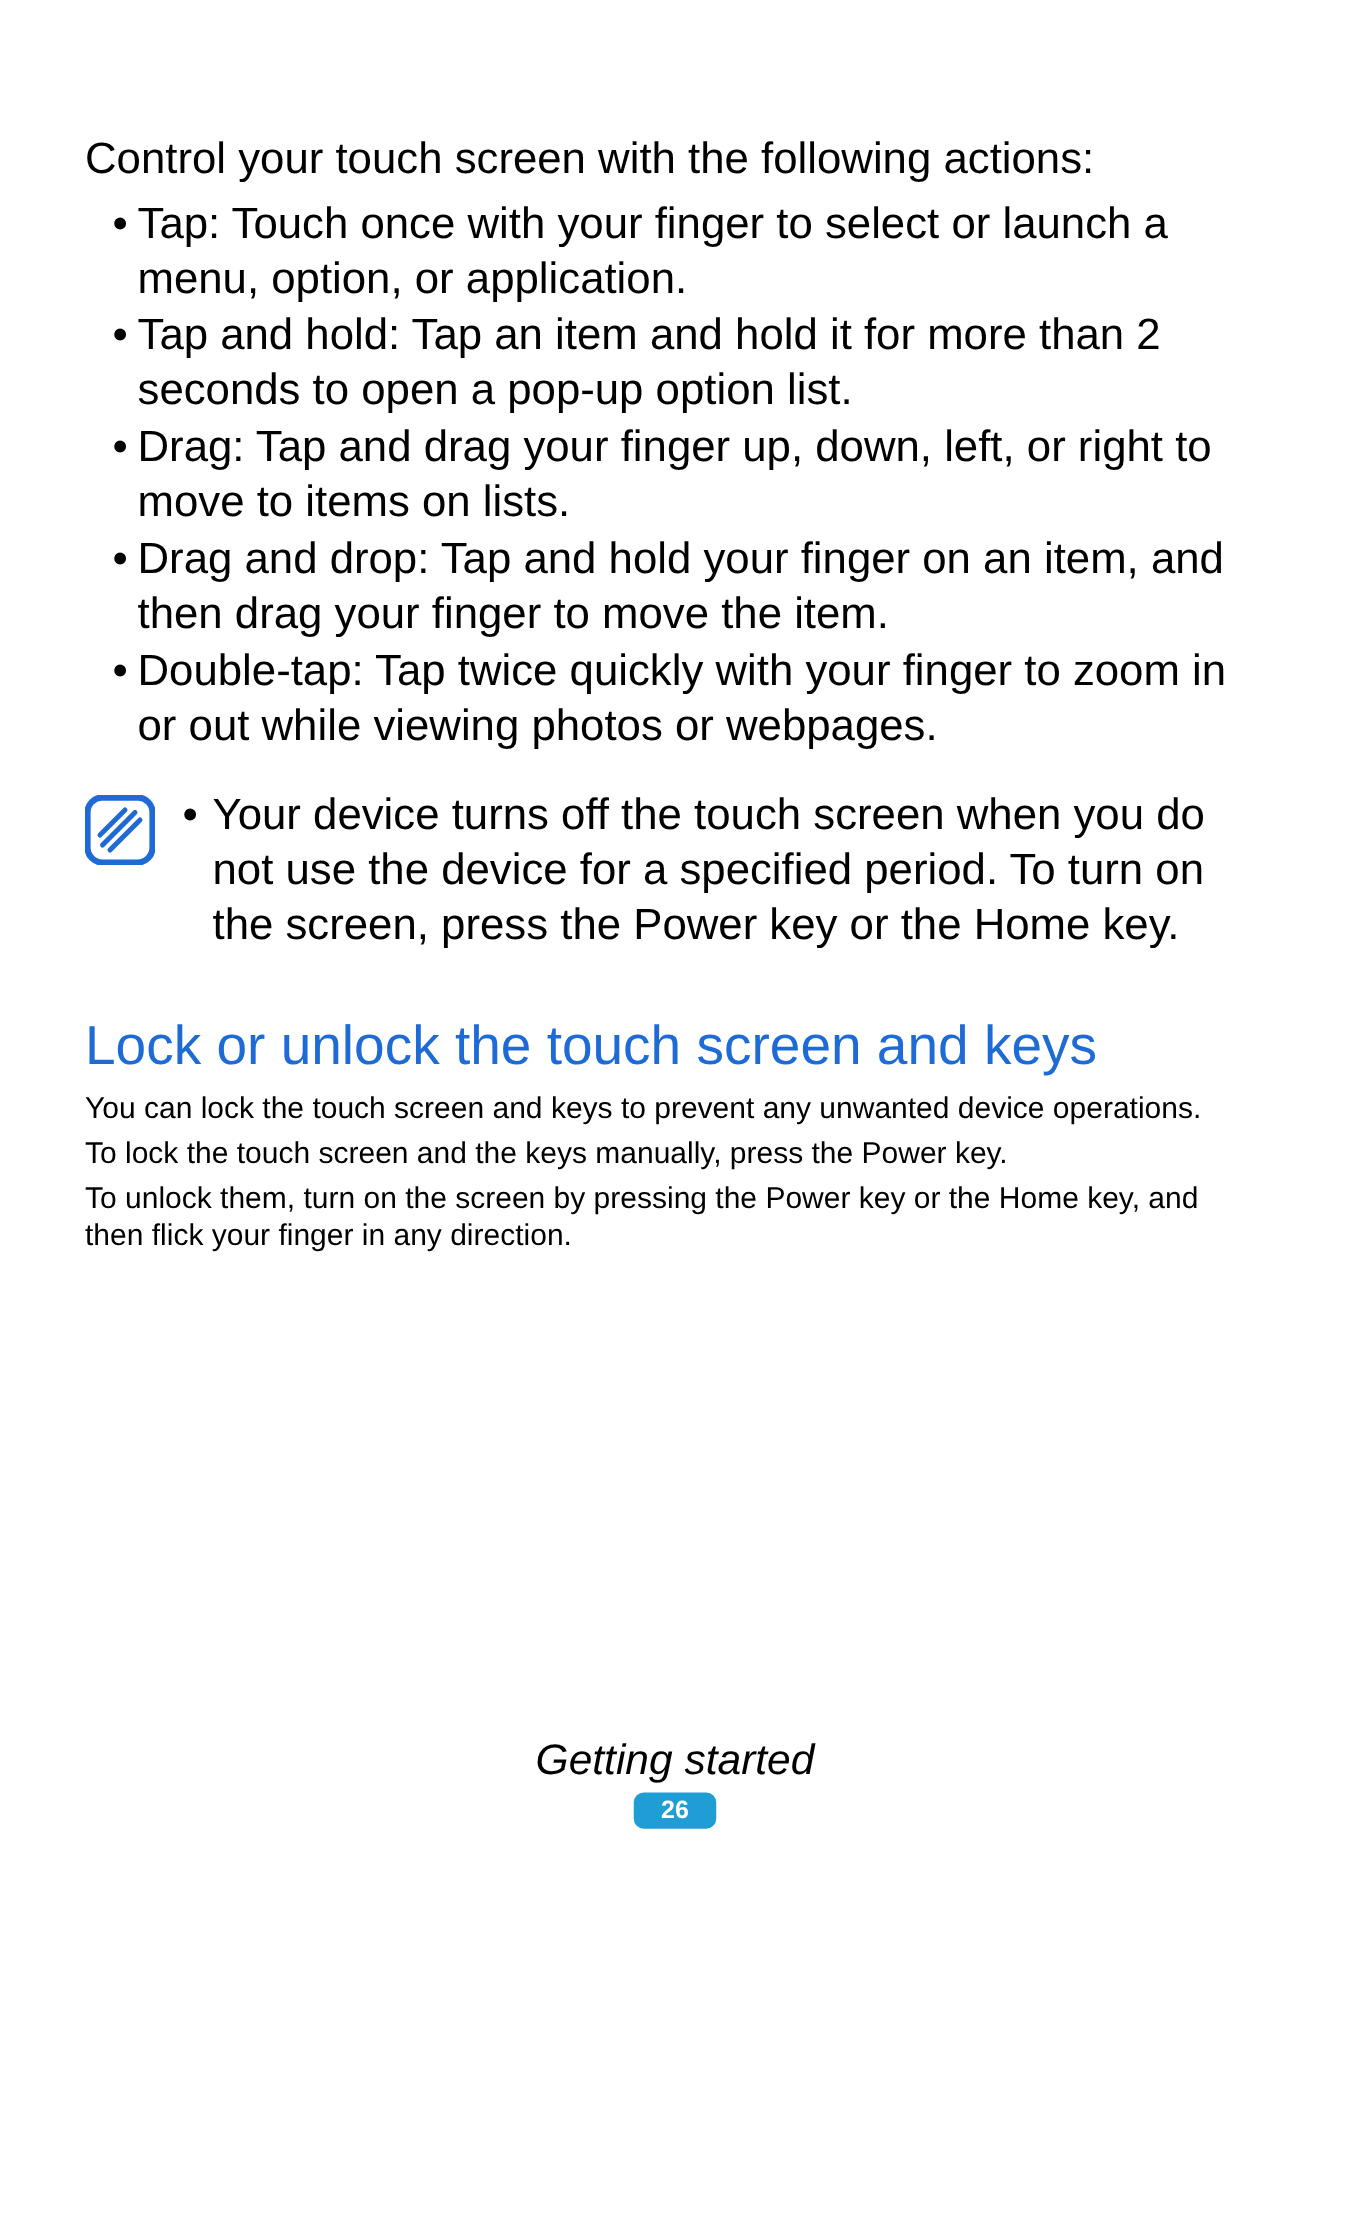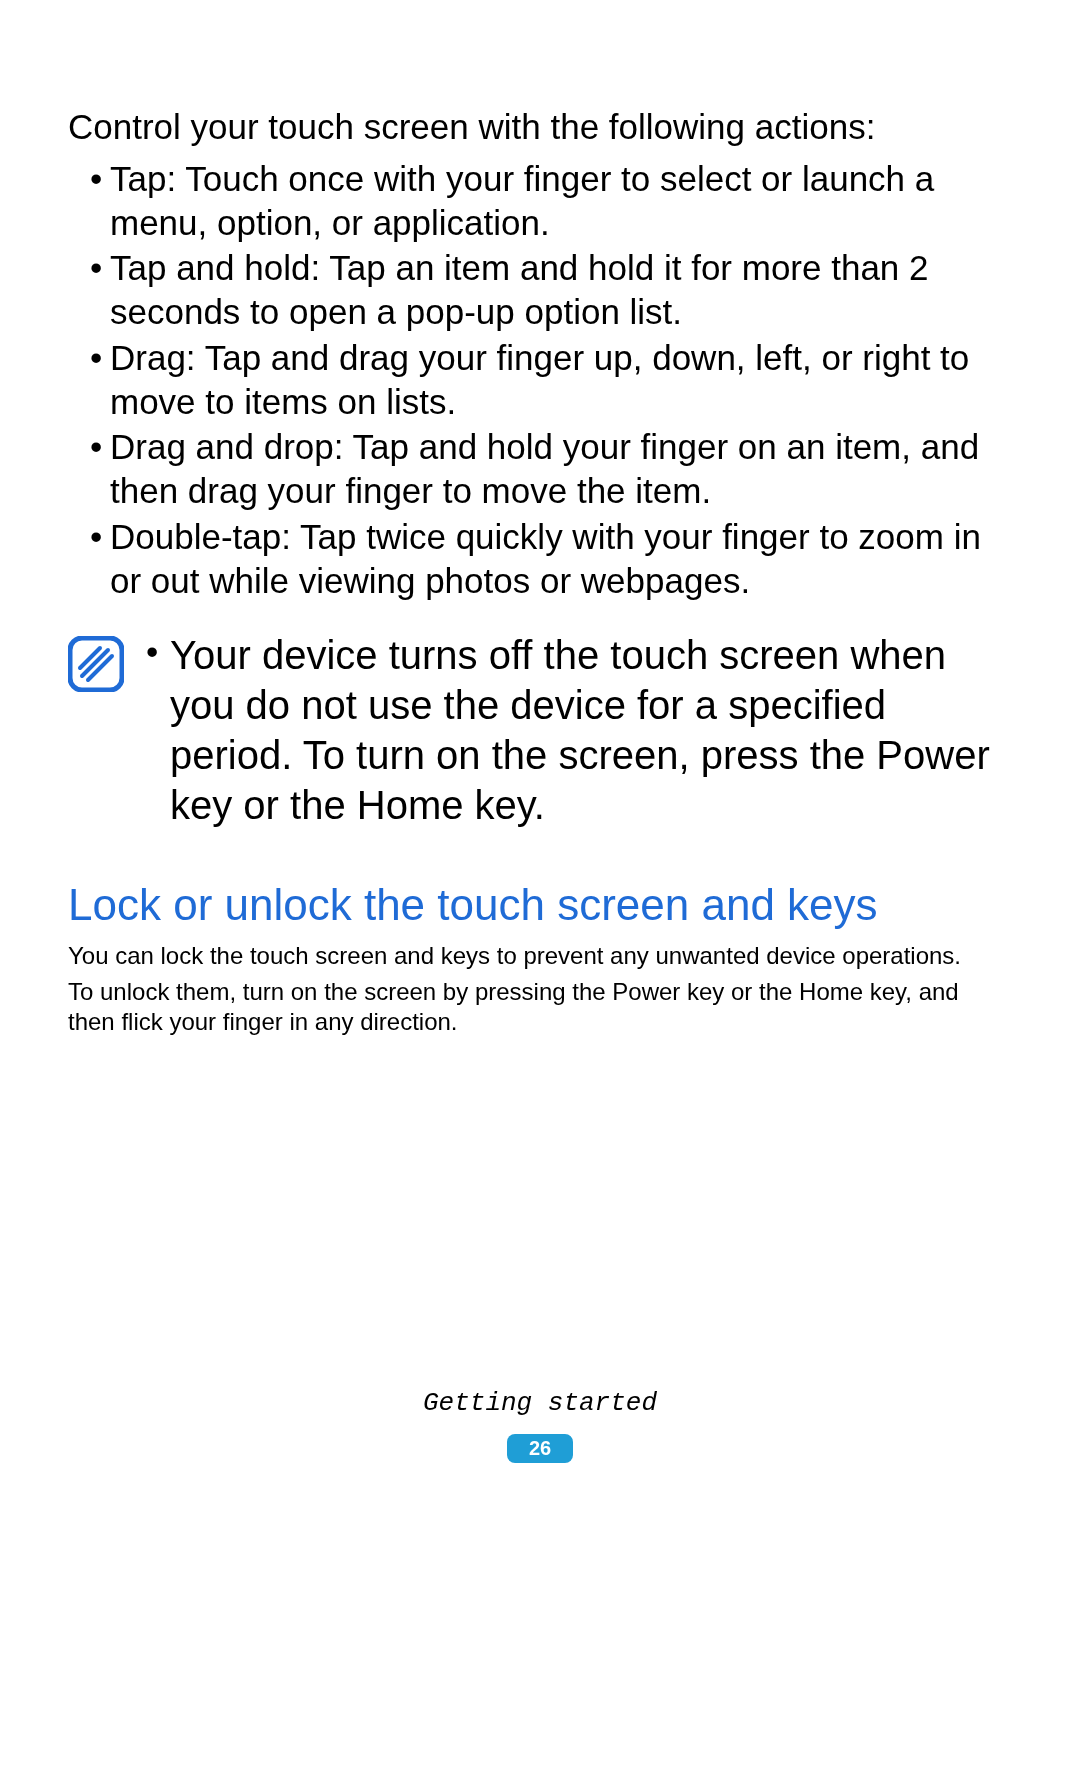--- a/index.html
+++ b/index.html
@@ -59,21 +59,21 @@
     height: 56px;
     display: block;
   }
   ul.note-list {
     list-style: none;
     padding: 0 0 0 6px;
     margin: 0;
   }
   ul.note-list > li {
     position: relative;
-    font-size: 40px;
+    font-size: 35px;
     line-height: 1.25;
     padding-left: 24px;
     margin-bottom: 6px;
   }
   ul.note-list > li::before {
     content: "•";
     position: absolute;
     left: 0;
     top: 0;
     font-size: 35px;
@@ -95,25 +95,24 @@
   }
   .footer {
     position: absolute;
     left: 0;
     right: 0;
     bottom: 46px;
     text-align: center;
   }
   .footer-label {
     font-style: italic;
-    font-size: 26px;
+    font-size: 34px;
     color: #000;
     display: block;
-    margin-bottom: 16px;
-    font-family: Liberation Mono, monospace;
+    margin-bottom: 6px;
   }
   .footer-page {
     display: inline-block;
     min-width: 46px;
     padding: 3px 10px;
     border-radius: 8px;
     background: #1f9ed6;
     color: #fff;
     font-size: 20px;
     font-weight: 700;
@@ -146,20 +145,21 @@
       </svg>
     </div>
     <ul class="note-list">
       <li>Your device turns off the touch screen when you do not use the device for a specified period. To turn on the screen, press the Power key or the Home key.</li>
     </ul>
   </div>
 
   <h2 class="heading-section">Lock or unlock the touch screen and keys</h2>
 
   <p class="body-para">You can lock the touch screen and keys to prevent any unwanted device operations.</p>
+  <p class="body-para">To lock the touch screen and the keys manually, press the Power key.</p>
   <p class="body-para">To unlock them, turn on the screen by pressing the Power key or the Home key, and then flick your finger in any direction.</p>
 
   <div class="footer">
     <span class="footer-label">Getting started</span>
     <span class="footer-page">26</span>
   </div>
 
 </div>
 
 </body></html>

